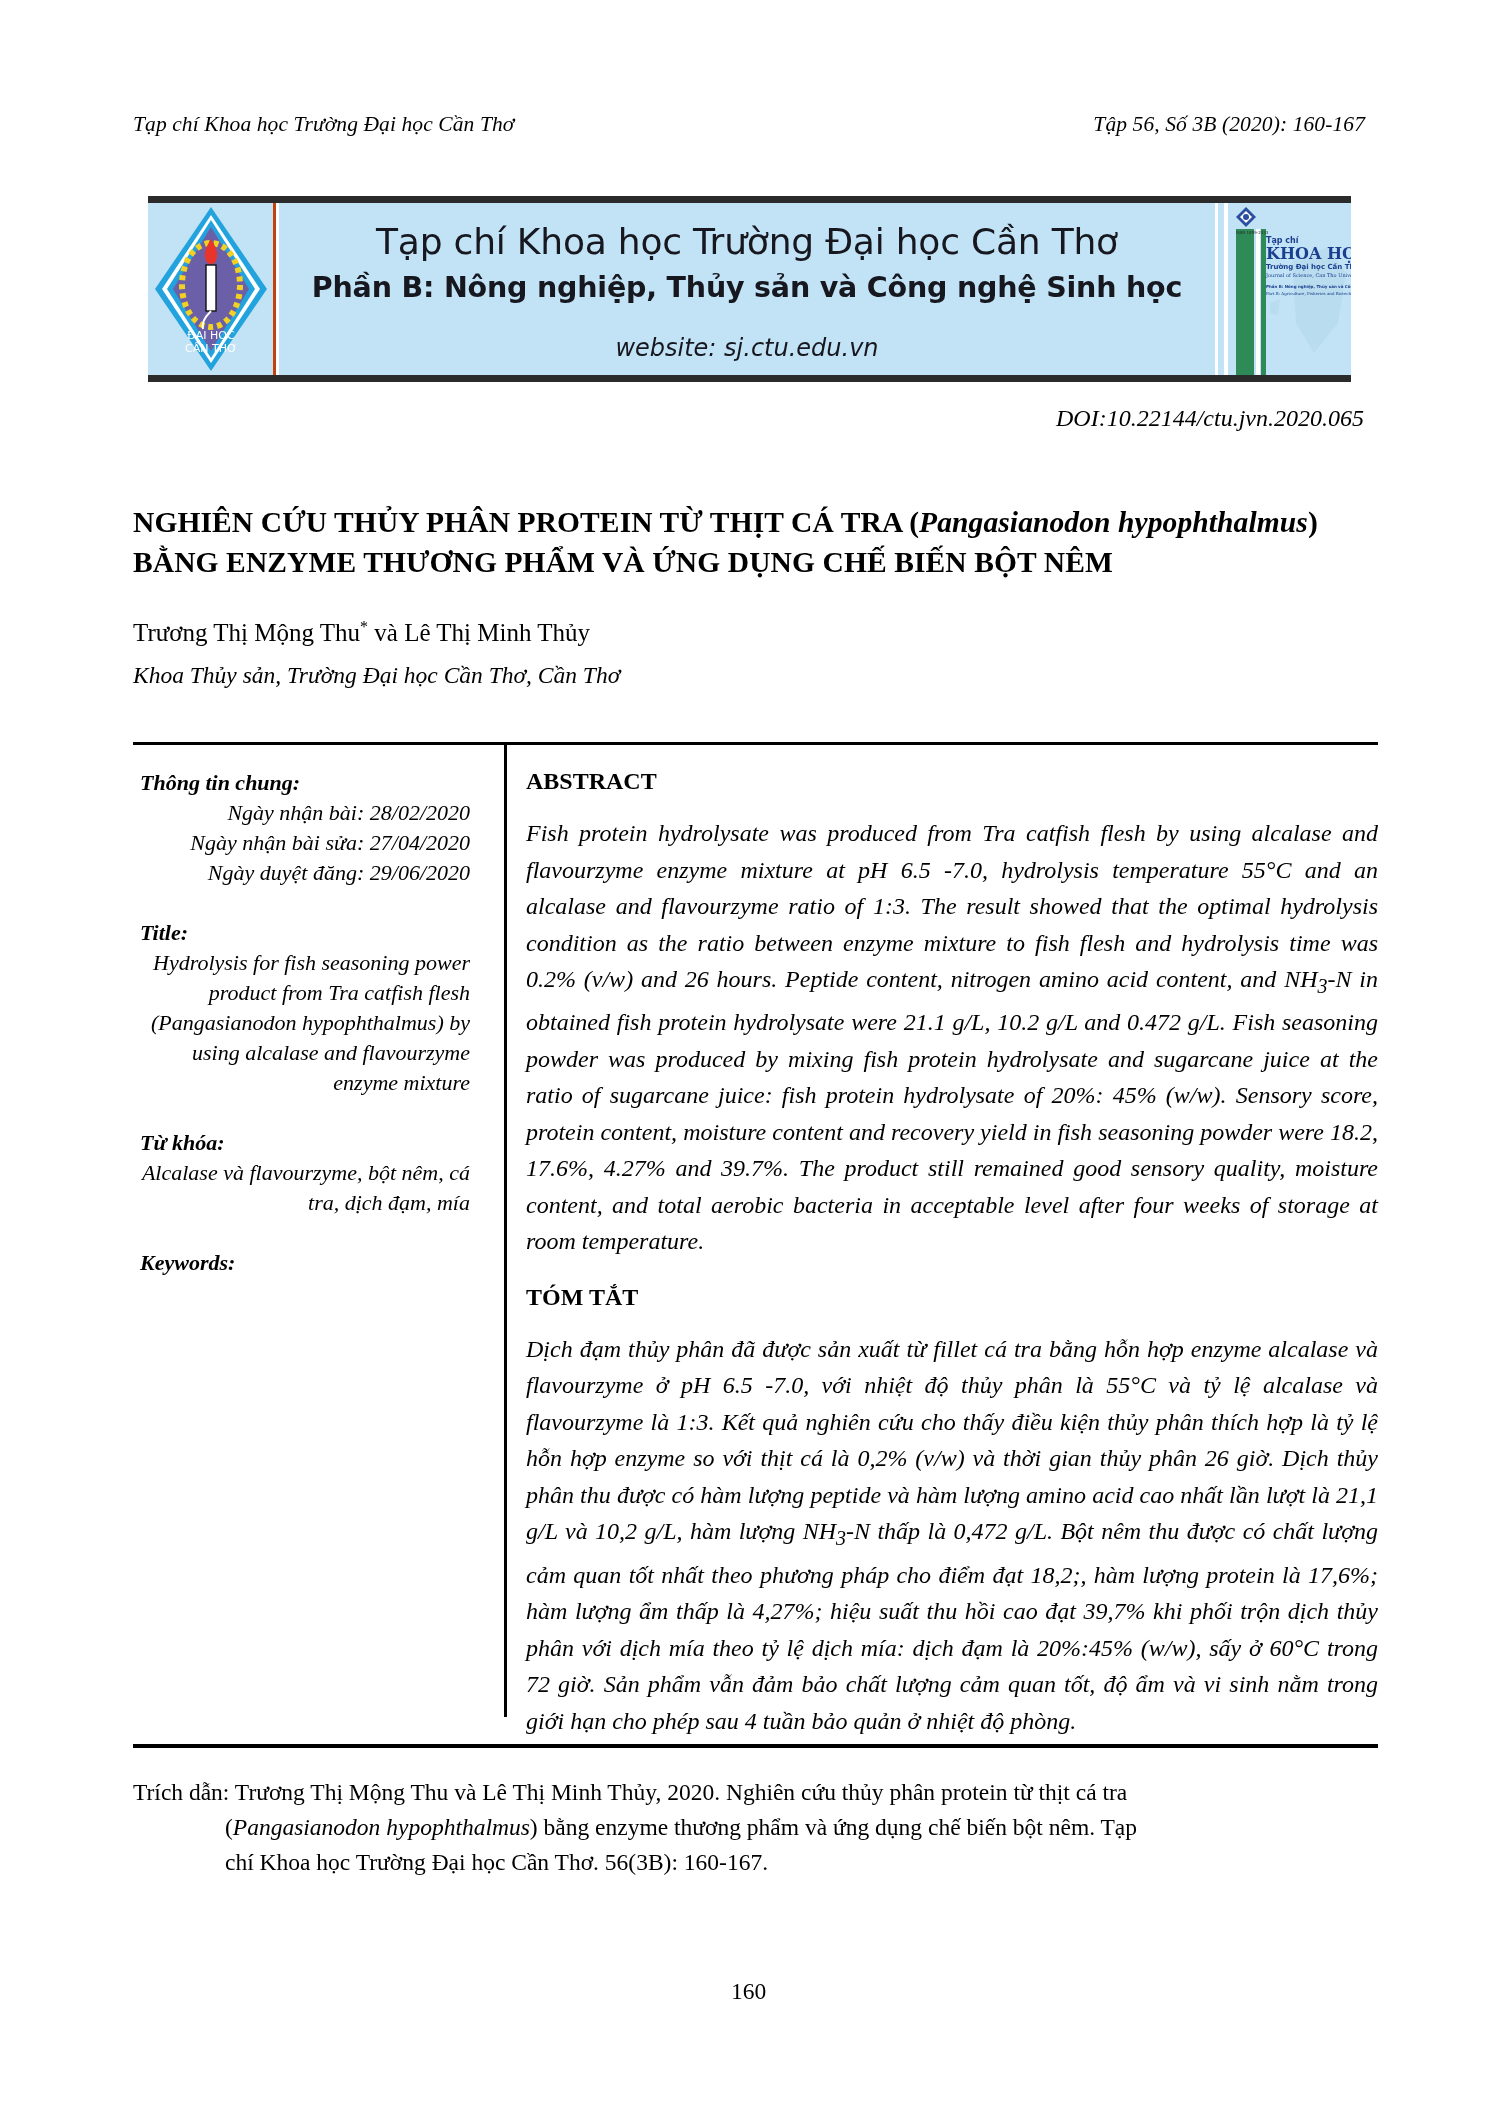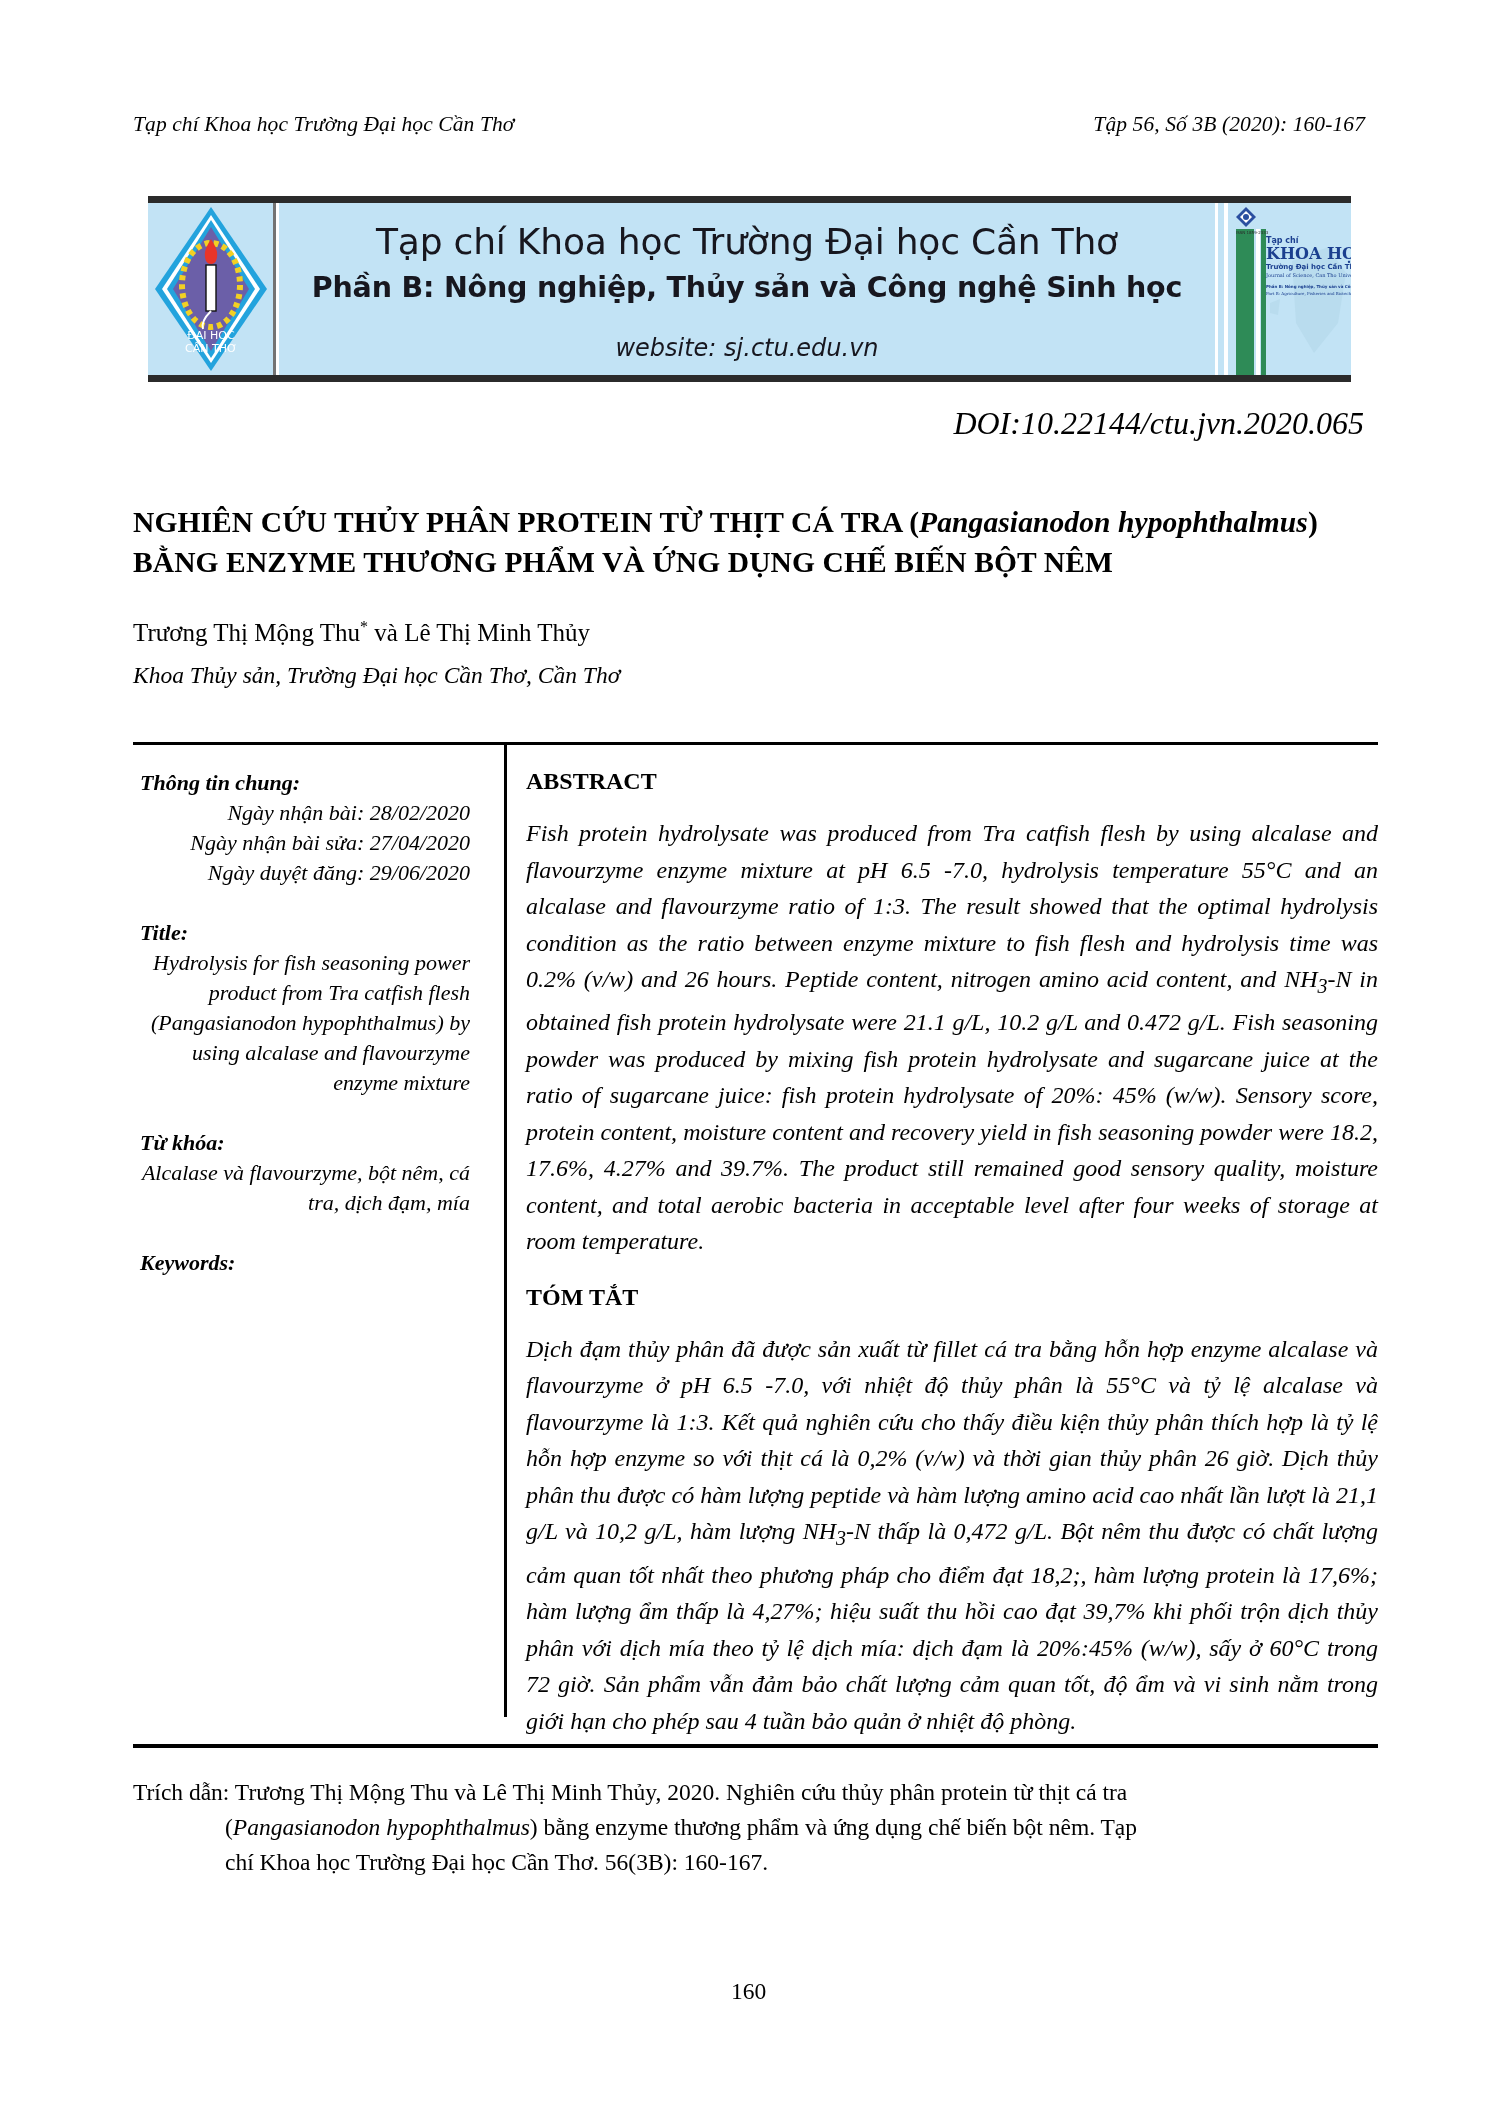--- a/index.html
+++ b/index.html
@@ -45,21 +45,21 @@
     border-bottom: 7px solid #2b2b2b;
     background: #c2e3f5;
     display: flex;
     align-items: stretch;
   }
   .banner-logo {
     width: 128px;
     flex: 0 0 128px;
     position: relative;
     background: #c2e3f5;
-    border-right: 3px solid #737373;
+    border-right: 3px solid #c2410c;
     display: flex;
     align-items: center;
     justify-content: center;
   }
   .ctu-seal { width: 116px; height: 168px; display:block; }
   .banner-mid {
     flex: 1 1 auto;
     position: relative;
     display: flex;
     flex-direction: column;
@@ -100,21 +100,21 @@
     background: #fca5a5;
     border-left: 3px solid #ffffff;
   }
 
   
   .doi {
     position: absolute;
     right: 133px;
     top: 405px;
     font-style: italic;
-    font-size: 32px;
+    font-size: 24px;
   }
 
   
   .title {
     position: absolute;
     left: 133px;
     top: 482px;
     width: 1245px;
     font-weight: bold;
     font-size: 29.5px;

